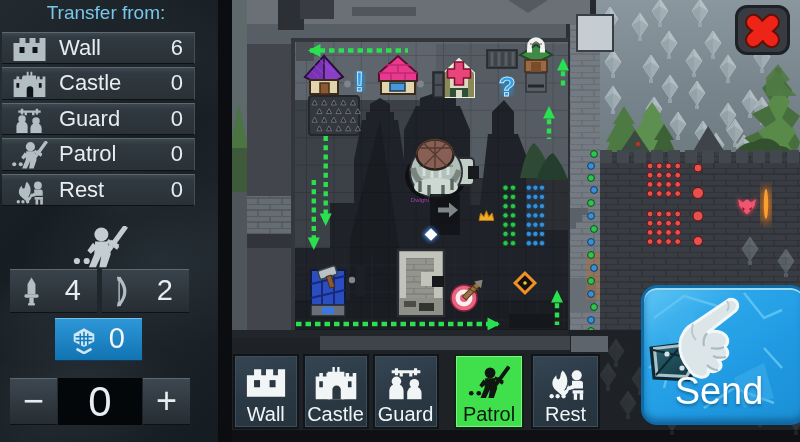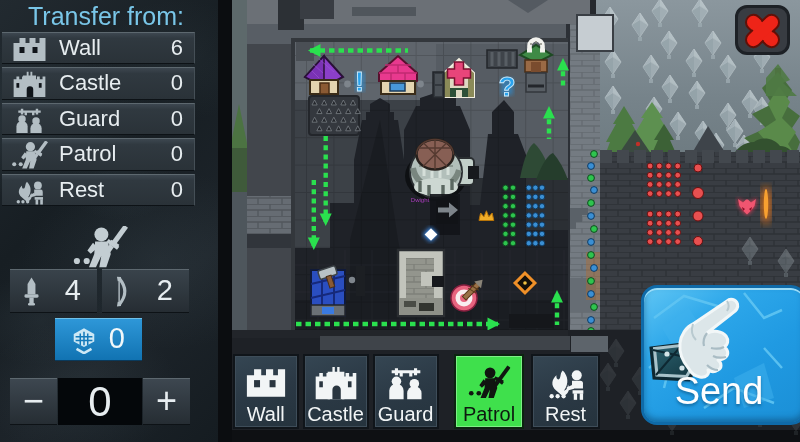--- a/index.html
+++ b/index.html
@@ -7,21 +7,21 @@
 #panel { position:absolute; left:0; top:0; width:218px; height:442px;
   background:
    radial-gradient(ellipse 120px 80px at 30px 120px, rgba(100,122,132,0.16), transparent),
    radial-gradient(ellipse 140px 90px at 160px 260px, rgba(100,122,132,0.13), transparent),
    radial-gradient(ellipse 100px 70px at 80px 390px, rgba(100,122,132,0.13), transparent),
    radial-gradient(ellipse 60px 40px at 120px 180px, rgba(100,122,132,0.12), transparent),
    radial-gradient(ellipse 70px 45px at 40px 320px, rgba(100,122,132,0.10), transparent),
    radial-gradient(ellipse 90px 60px at 180px 60px, rgba(100,122,132,0.10), transparent),
    linear-gradient(135deg, #222a30 0%, #171e23 40%, #1d242a 70%, #151c21 100%);
 }
-#ptitle { position:absolute; left:0; top:2px; width:212px; text-align:center; font-size:25px; color:#79c6e8; }
+#ptitle { position:absolute; left:0; top:2px; width:212px; text-align:center; font-size:19px; color:#79c6e8; }
 .row { position:absolute; left:2px; width:193px; height:32.5px; background:linear-gradient(180deg,#3d4750 0%, #303940 18%, #2a3238 100%);
   border-top:1px solid #5d686f; border-bottom:1px solid #0d1216; border-right:1px solid #454f56; }
 .ricon { position:absolute; left:9px; top:2px; width:37px; height:28px; }
 .ricon svg { width:100%; height:100%; }
 .rlbl { position:absolute; left:57px; top:2px; font-size:22px; color:#e7edf0; }
 .rnum { position:absolute; right:11px; top:2px; font-size:22px; color:#e7edf0; }
 #punit { position:absolute; left:70px; top:226px; width:60px; height:42px; }
 #punit svg { width:100%; height:100%; }
 .statbox { position:absolute; width:87px; height:44px; background:linear-gradient(180deg,#39434b,#262d33);
   border-top:1px solid #5d686f; border-bottom:1px solid #0d1216; }

